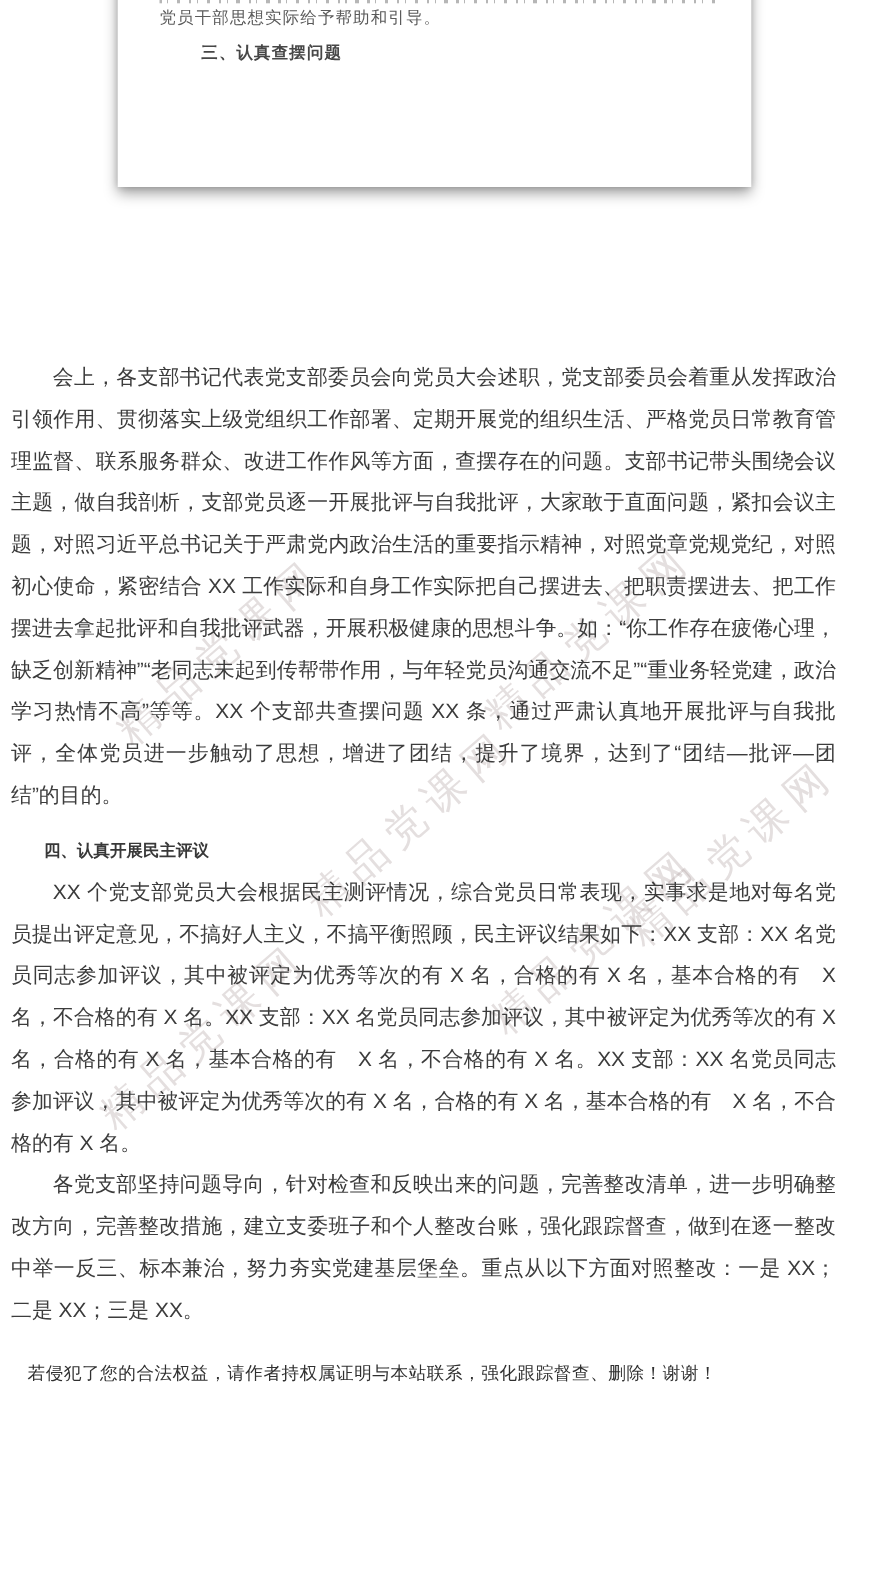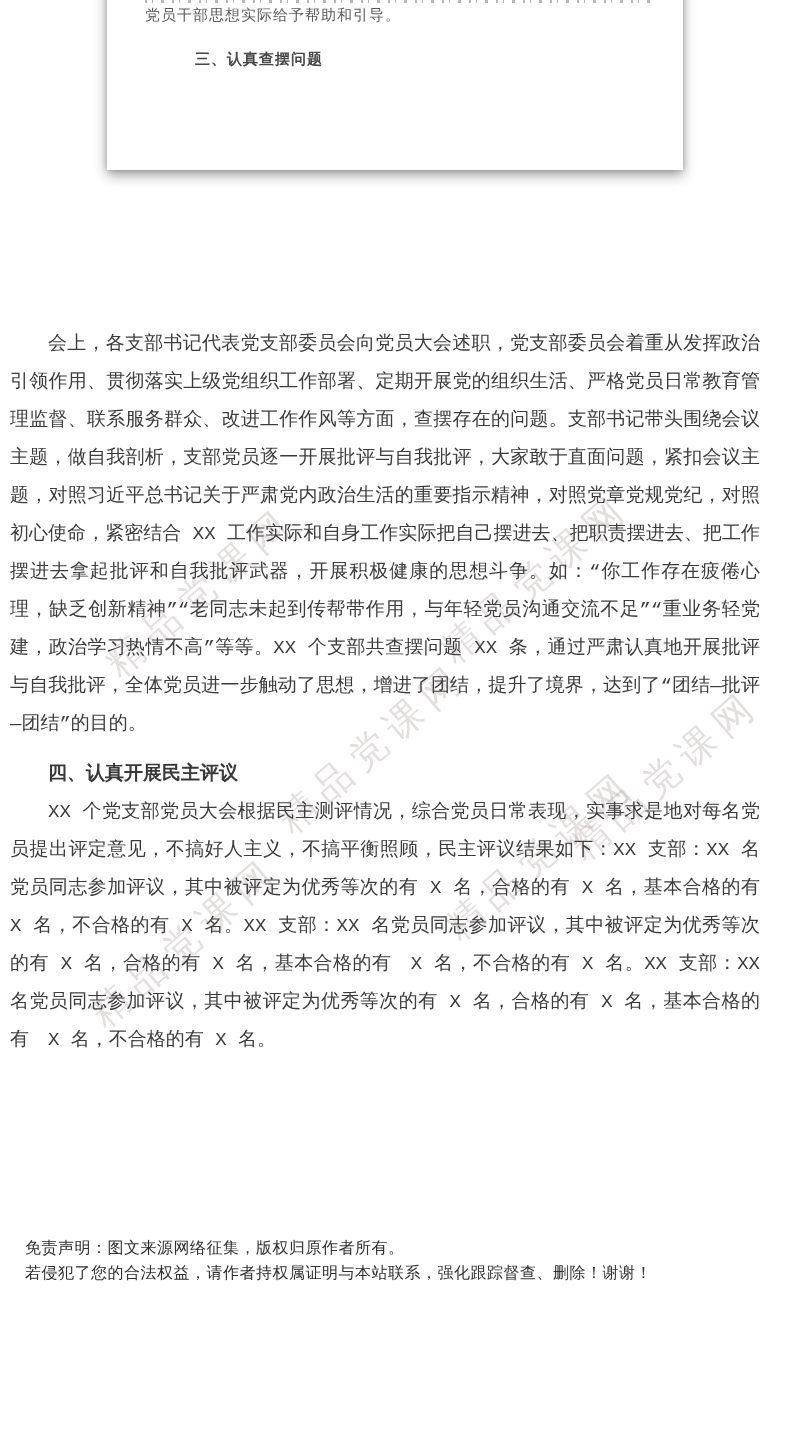--- a/index.html
+++ b/index.html
@@ -2,21 +2,21 @@
 <html><head>
 <meta charset="utf-8">
 <style>
   html,body{margin:0;padding:0;background:#ffffff;}
   .canvas{
     position:relative;
     width:800px;height:1440px;
     margin:0 auto;
     background:#ffffff;
     overflow:hidden;
-    font-family:Liberation Mono, monospace;
+    font-family:Liberation Sans, sans-serif;
   }
 
   
   .doc-preview{
     position:absolute;
     left:107px;top:-300px;
     width:576px;height:470px;
     background:#ffffff;
     box-shadow:0 5px 12px rgba(0,0,0,0.38), 0 0 6px rgba(0,0,0,0.18);
   }
@@ -28,21 +28,21 @@
       #8f8f8f 7px 8px, transparent 8px 16px,
       #8f8f8f 16px 19px, transparent 19px 27px);
   }
   .pv-line{
     position:absolute;left:38px;top:306px;margin:0;
     width:520px;
     font-size:15px;line-height:22px;color:#5a5a5a;
     letter-spacing:1px;white-space:nowrap;
   }
   .pv-heading{
-    position:absolute;left:76px;top:338px;margin:12px;
+    position:absolute;left:76px;top:338px;margin:0;
     font-size:15px;line-height:22px;color:#474747;
     font-weight:bold;letter-spacing:1px;white-space:nowrap;
   }
 
   
   .watermark-layer{position:absolute;inset:0;pointer-events:none;}
   .wm{
     position:absolute;
     font-size:38px;letter-spacing:9px;
     color:rgba(172,157,157,0.33);
@@ -57,21 +57,21 @@
     color:#3c3c3c;
   }
   .article p{
     margin:0;
     font-size:19px;line-height:38px;
     text-align:justify;
     text-indent:2em;
   }
   .article h3{
     margin:20px 0 0 0;
-    font-size:19px;line-height:38px;
+    font-size:15px;line-height:38px;
     font-weight:bold;color:#383838;
     text-indent:2em;
   }
   .article p + h3{margin-top:12px;}
   .article h3 + p{}
 
   
   .disclaimer{
     position:absolute;left:25px;top:1237px;
     width:750px;color:#303030;
@@ -99,20 +99,20 @@
     <span class="wm" style="left:372px;top:748px;">精品党课网</span>
     <span class="wm" style="left:540px;top:855px;">精品党课网</span>
     <span class="wm" style="left:665px;top:775px;">精品党课网</span>
     <span class="wm" style="left:185px;top:942px;">精品党课网</span>
   </div>
 
   <div class="article">
     <p>会上，各支部书记代表党支部委员会向党员大会述职，党支部委员会着重从发挥政治引领作用、贯彻落实上级党组织工作部署、定期开展党的组织生活、严格党员日常教育管理监督、联系服务群众、改进工作作风等方面，查摆存在的问题。支部书记带头围绕会议主题，做自我剖析，支部党员逐一开展批评与自我批评，大家敢于直面问题，紧扣会议主题，对照习近平总书记关于严肃党内政治生活的重要指示精神，对照党章党规党纪，对照初心使命，紧密结合 XX 工作实际和自身工作实际把自己摆进去、把职责摆进去、把工作摆进去拿起批评和自我批评武器，开展积极健康的思想斗争。如：“你工作存在疲倦心理，缺乏创新精神”“老同志未起到传帮带作用，与年轻党员沟通交流不足”“重业务轻党建，政治学习热情不高”等等。XX 个支部共查摆问题 XX 条，通过严肃认真地开展批评与自我批评，全体党员进一步触动了思想，增进了团结，提升了境界，达到了“团结—批评—团结”的目的。</p>
     <h3>四、认真开展民主评议</h3>
     <p>XX 个党支部党员大会根据民主测评情况，综合党员日常表现，实事求是地对每名党员提出评定意见，不搞好人主义，不搞平衡照顾，民主评议结果如下：XX 支部：XX 名党员同志参加评议，其中被评定为优秀等次的有 X 名，合格的有 X 名，基本合格的有　X 名，不合格的有 X 名。XX 支部：XX 名党员同志参加评议，其中被评定为优秀等次的有 X 名，合格的有 X 名，基本合格的有　X 名，不合格的有 X 名。XX 支部：XX 名党员同志参加评议，其中被评定为优秀等次的有 X 名，合格的有 X 名，基本合格的有　X 名，不合格的有 X 名。</p>
+    <p>各党支部坚持问题导向，针对检查和反映出来的问题，完善整改清单，进一步明确整改方向，完善整改措施，建立支委班子和个人整改台账，强化跟踪督查，做到在逐一整改中举一反三、标本兼治，努力夯实党建基层堡垒。重点从以下方面对照整改：一是 XX；二是 XX；三是 XX。</p>
   </div>
 
   <div class="disclaimer">
-    <p>免责声明：图文来源网络征集，版权归原作者所有。</p>
     <p>若侵犯了您的合法权益，请作者持权属证明与本站联系，强化跟踪督查、删除！谢谢！</p>
   </div>
 
 </div>
 
 </body></html>

